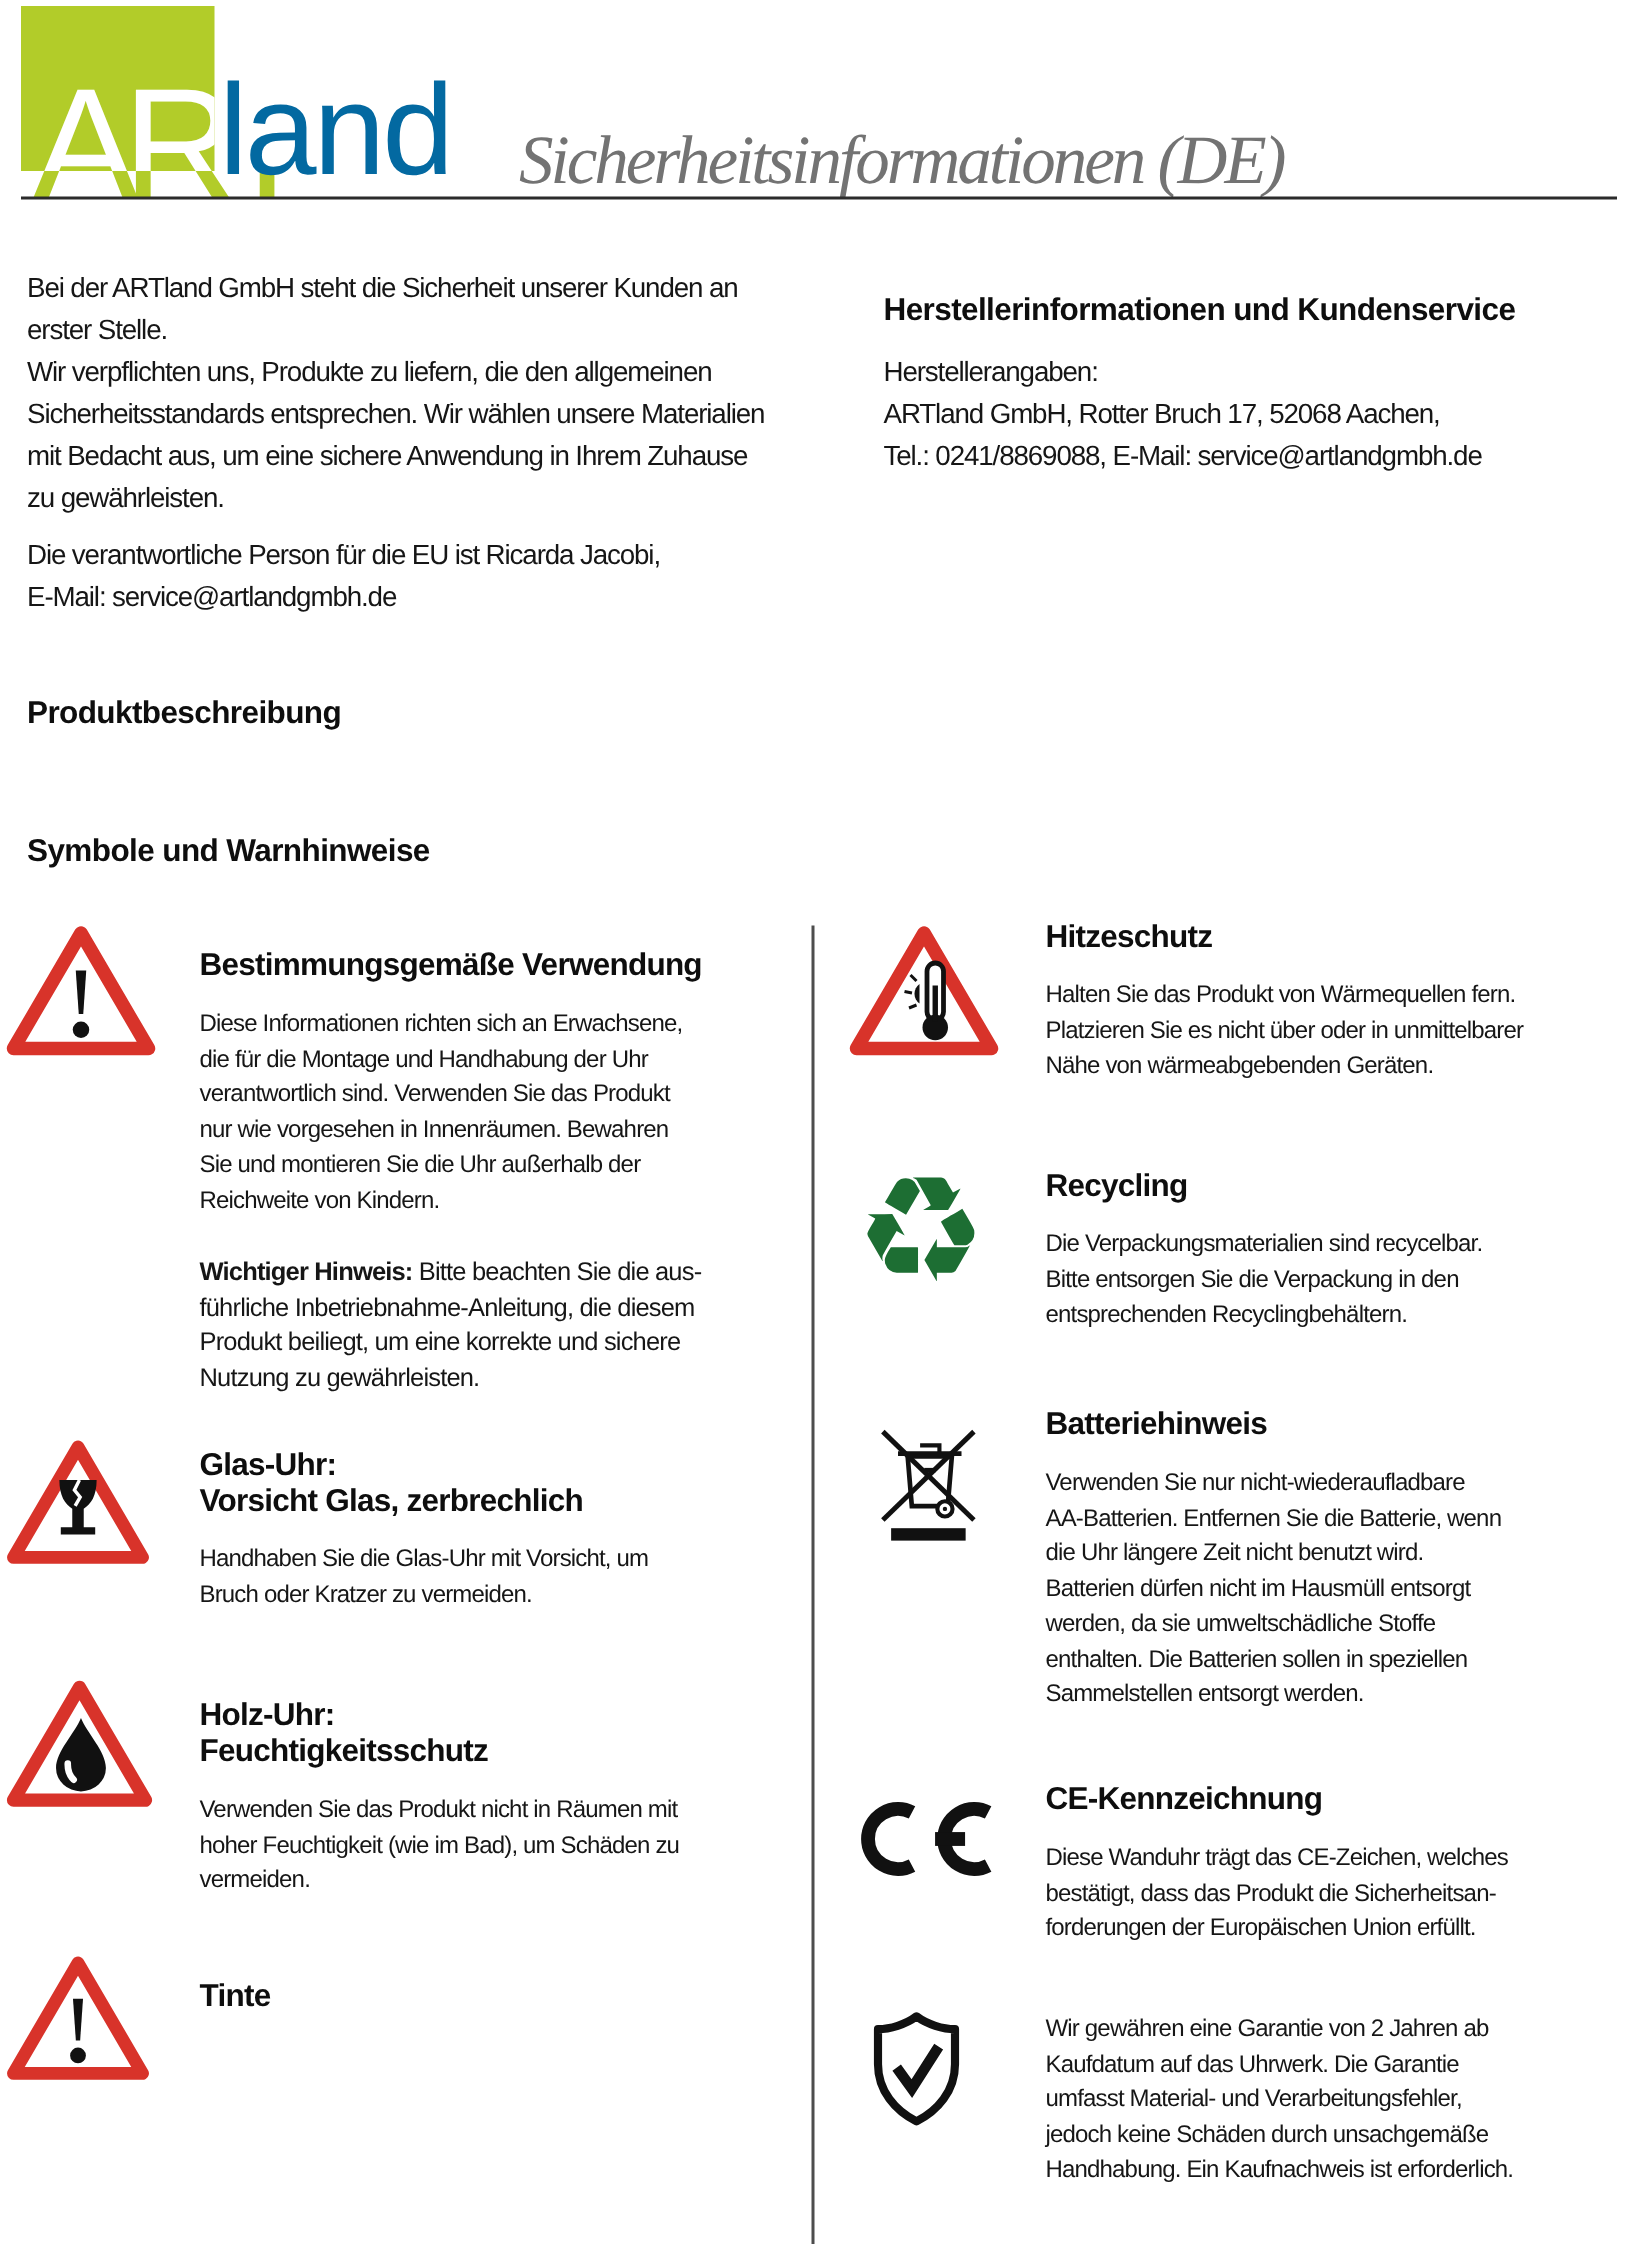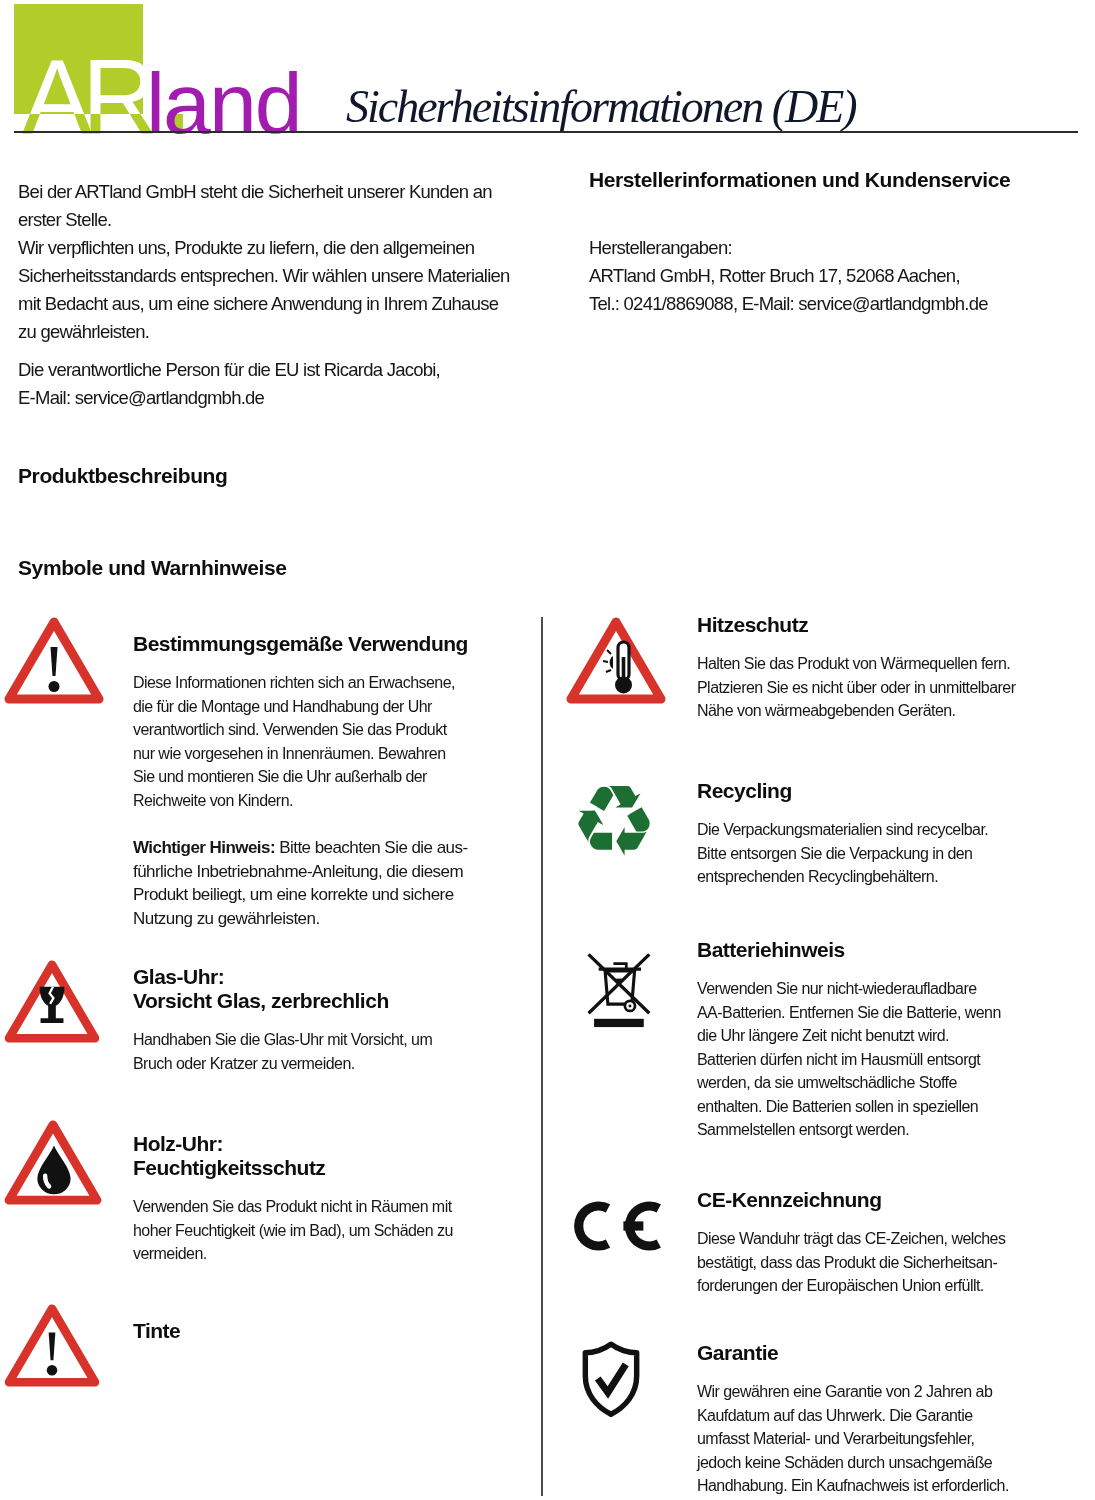--- a/index.html
+++ b/index.html
@@ -9,34 +9,34 @@
   }
   
   .logo { position:absolute; left:0; top:0; width:300px; height:140px; }
   .logo-square { position:absolute; left:14px; top:4px; width:129px; height:110px;
     background:#b2cc29; overflow:hidden; }
   .logo-art { font-weight:400; font-size:105px; line-height:105px; letter-spacing:-10px;
     white-space:nowrap; }
   .logo-art.white { position:absolute; left:8px; top:40px; color:#ffffff; }
   .logo-art.green { position:absolute; left:22px; top:44px; color:#b2cc29;
     clip-path: inset(70px 0 0 0); }
-  .logo-land { position:absolute; left:146px; top:60px; font-size:86px; line-height:86px;
-    color:#a21caf; letter-spacing:-2px; }
+  .logo-land { position:absolute; left:146px; top:44px; font-size:86px; line-height:86px;
+    color:#0369a1; letter-spacing:-2px; }
   .doc-title { position:absolute; left:346px; top:82px; font-family:"Liberation Serif", serif;
     font-style:italic; font-weight:400; font-size:46px; line-height:50px;
-    letter-spacing:-2px; color:#0f172a; white-space:nowrap; }
+    letter-spacing:-2px; color:#737373; white-space:nowrap; }
   .header-rule { position:absolute; left:14px; top:131px; width:1064px; height:2px;
     background:#2b2b2b; }
   
   .pre { white-space:pre-line; }
   .intro-left-p1 { position:absolute; left:18px; top:178px; width:545px;
     font-size:18.5px; line-height:28px; letter-spacing:-0.75px; }
   .intro-left-p2 { position:absolute; left:18px; top:356px; width:545px;
     font-size:18.5px; line-height:28px; letter-spacing:-0.75px; }
-  .mfr-heading { position:absolute; left:589px; top:168px; font-size:21px; font-weight:bold;
+  .mfr-heading { position:absolute; left:589px; top:195px; font-size:21px; font-weight:bold;
     letter-spacing:-0.4px; color:#0e0e0e; white-space:nowrap; }
   .mfr-body { position:absolute; left:589px; top:234px; width:500px;
     font-size:18.5px; line-height:28px; letter-spacing:-0.75px; }
   
   .product-label { position:absolute; left:18px; top:464px; font-size:21px; font-weight:bold;
     letter-spacing:-0.4px; color:#0e0e0e; white-space:nowrap; }
   .product-desc { position:absolute; left:289px; top:466px; width:600px;
     font-size:18.5px; letter-spacing:-0.75px; }
   
   .symbols-heading { position:absolute; left:18px; top:556px; font-size:21px; font-weight:bold;
@@ -235,21 +235,20 @@
   </div>
 
   <div class="witem right-col" style="left:566px; top:1341px; width:529px;">
     <div class="icon-cell" style="left:10px; top:-2px;">
       <svg width="70" height="82" viewBox="0 0 90 104">
         <path d="M45 6 C36 13 22 17 12 17 L12 47 C12 70 27 87 45 96 C63 87 78 70 78 47 L78 17 C68 17 54 13 45 6 Z" fill="none" stroke="#111" stroke-width="7" stroke-linejoin="round"></path>
         <path d="M28 50 L41 68 L64 32" fill="none" stroke="#111" stroke-width="9"></path>
       </svg>
     </div>
     <div class="text-cell">
-      <p class="w-title">Garantie</p>
       <p class="w-body pre">Wir gewähren eine Garantie von 2 Jahren ab
 Kaufdatum auf das Uhrwerk. Die Garantie
 umfasst Material- und Verarbeitungsfehler,
 jedoch keine Schäden durch unsachgemäße
 Handhabung. Ein Kaufnachweis ist erforderlich.</p>
     </div>
   </div>
 
 </div>
 

